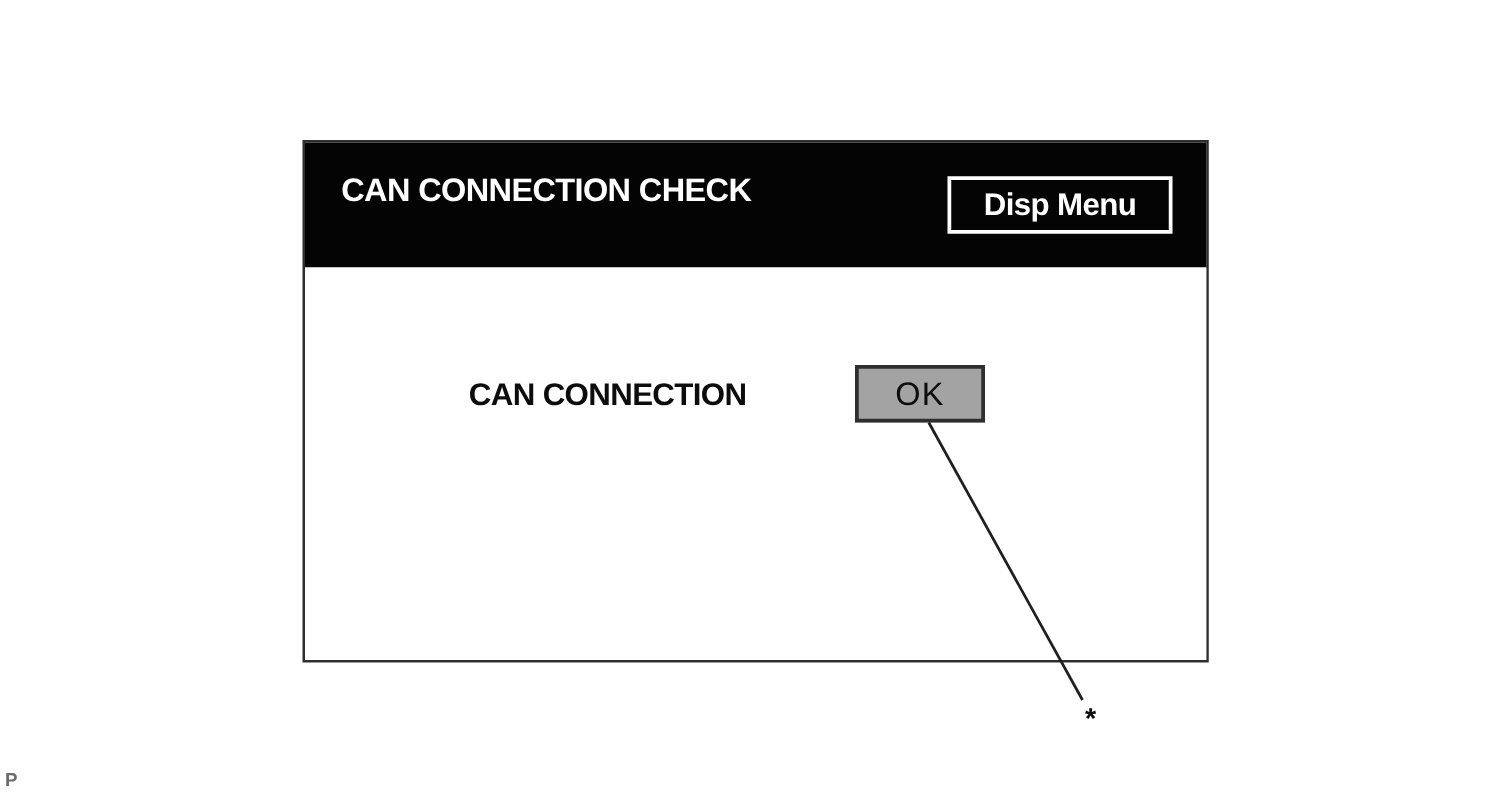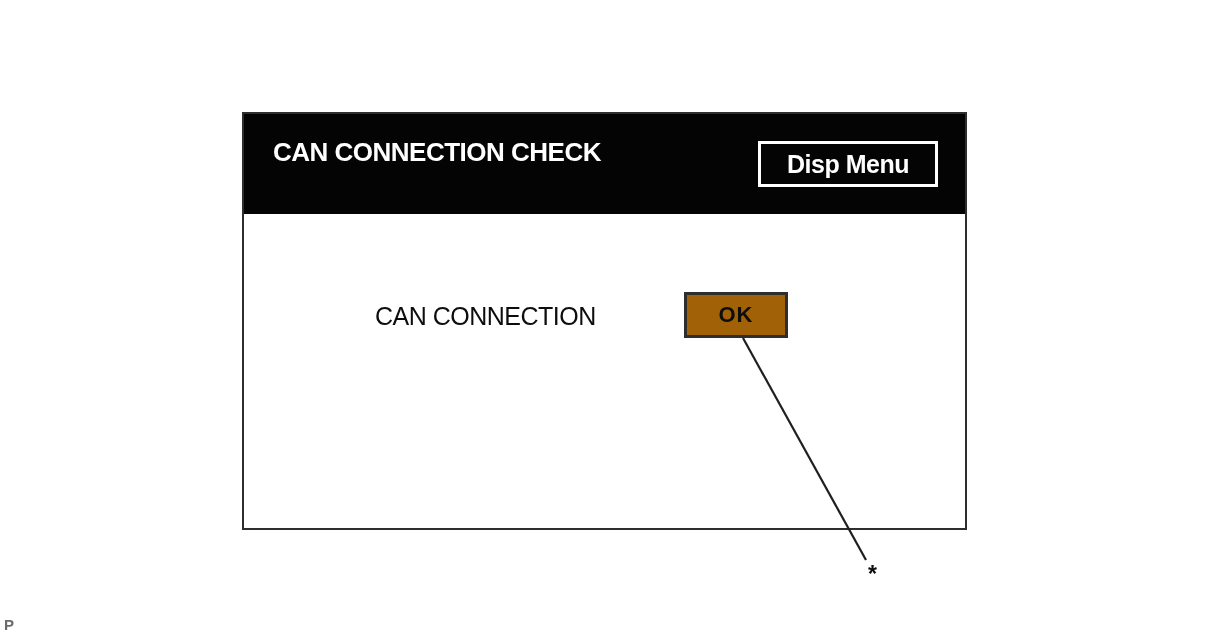--- a/index.html
+++ b/index.html
@@ -44,30 +44,30 @@
     font-family: inherit;
     font-size: 25px; font-weight: bold; letter-spacing: -0.5px;
     display: flex; align-items: center; justify-content: center;
     cursor: pointer;
     margin-left: 45px;
   }
   .panel-body { position: relative; width: 100%; height: 314px; background: #ffffff; }
   .row-label {
     position: absolute; left: 131px; top: 88px;
     color: var(--body-text);
-    font-size: 25px; font-weight: normal; letter-spacing: -0.5px;
+    font-size: 25px; font-weight: bold; letter-spacing: -0.5px;
     white-space: nowrap;
   }
   .ok-box {
     position: absolute; left: 440px; top: 78px;
     width: 104px; height: 46px;
     border: 3px solid var(--panel-border);
-    background: #a16207;
+    background: #a3a3a3;
     color: var(--body-text);
-    font-size: 22px; font-weight: bold; letter-spacing: 1px;
+    font-size: 26px; font-weight: normal; letter-spacing: 1px;
     display: flex; align-items: center; justify-content: center;
   }
   .callout-svg {
     position: absolute; left: 0; top: 0; width: 1208px; height: 644px;
     pointer-events: none;
   }
   .footnote-asterisk {
     position: absolute; left: 868px; top: 561px;
     color: var(--body-text);
     font-size: 23px; font-weight: bold;

